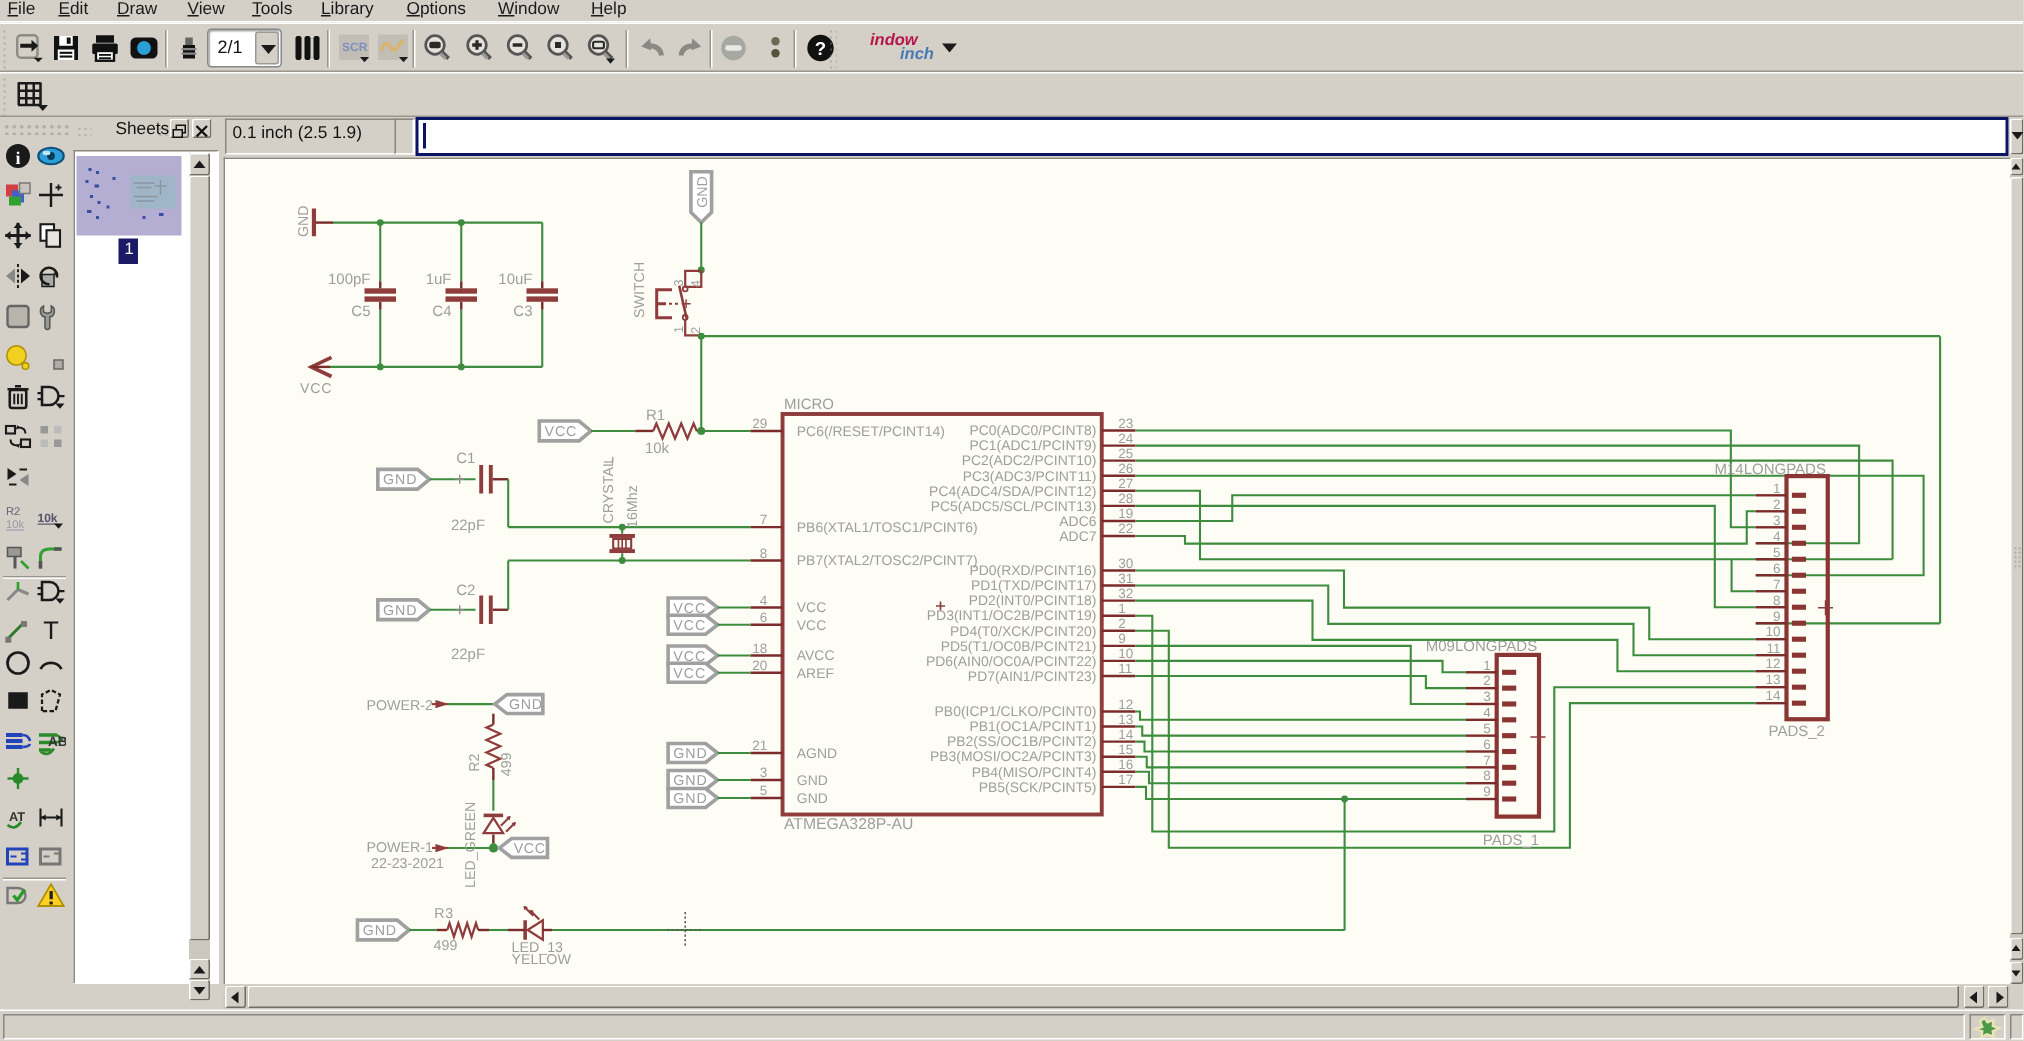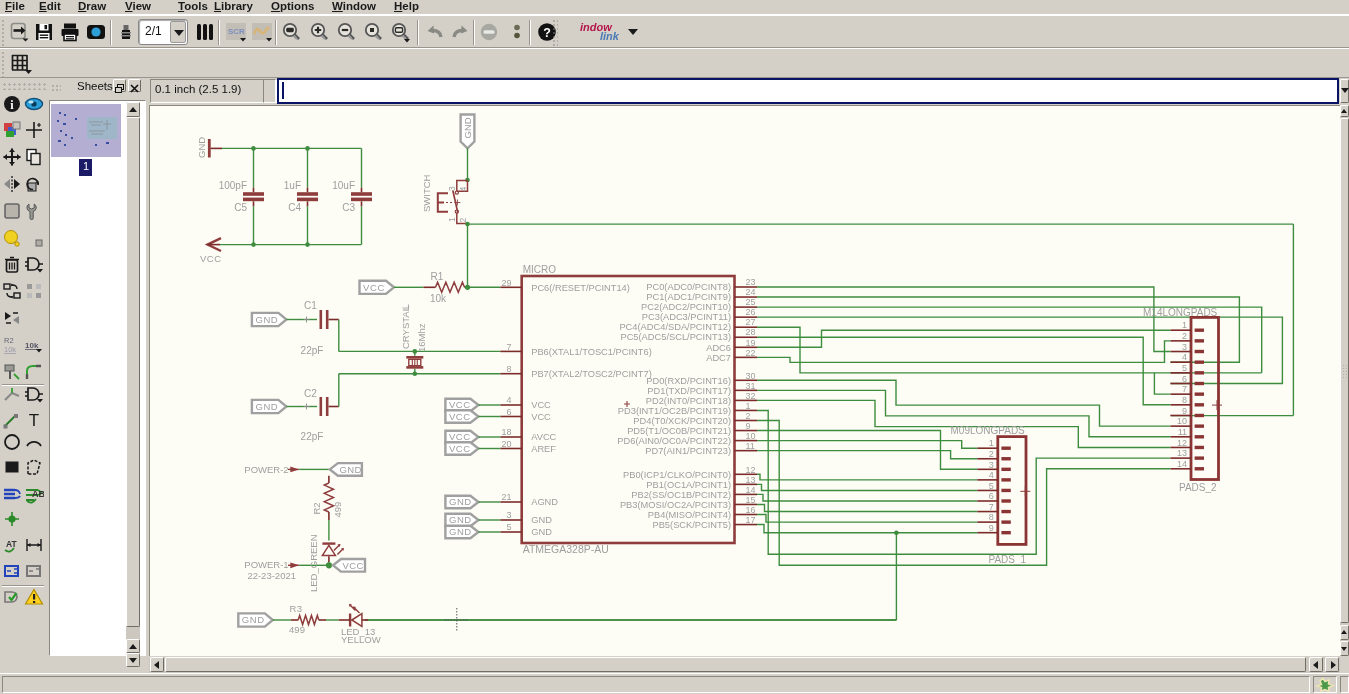--- a/index.html
+++ b/index.html
@@ -1,19 +1,19 @@
 <!DOCTYPE html>
 <html><head><meta charset="utf-8"><title>Schematic</title>
 <style>
 * { margin:0; padding:0; box-sizing:border-box; }
 html,body { width:1349px; height:694px; overflow:hidden; background:#d4d0c8;
   font-family:"Liberation Sans", sans-serif; position:relative; }
 .menubar { position:absolute; left:0; top:0; width:1349px; height:15px; background:#d4d0c8;
   border-bottom:1px solid #fff; }
-.menubar span { position:absolute; top:0px; font-size:11.5px; color:#1a1a1a;font-weight:bold; }
+.menubar span { position:absolute; top:0px; font-size:11.5px; color:#1a1a1a; }
 .tbrow1 { position:absolute; left:0; top:15px; width:1349px; height:33px; background:#d4d0c8;
   border-top:1px solid #fff; border-bottom:1px solid #9a968e; }
 .tbrow2 { position:absolute; left:0; top:48px; width:1349px; height:30px; background:#d4d0c8;
   border-top:1px solid #fff; border-bottom:1px solid #9a968e;}
 .icon { position:absolute; }
 .vsep { position:absolute; width:2px; border-left:1px solid #9a968e; border-right:1px solid #fff; }
 .grip { position:absolute; background-image:radial-gradient(circle, #8a868077 35%, transparent 36%); background-size:4px 4px; }
 .cmdrow { position:absolute; left:0; top:78px; width:1349px; height:27px; background:#d4d0c8; }
 .sunk { position:absolute; border:1px solid; border-color:#8a8680 #fff #fff #8a8680; background:#d4d0c8; }
 .lefttb { position:absolute; left:0; top:90px; width:47px; height:566px; background:#d4d0c8; }
@@ -23,21 +23,21 @@
 .btn3d { position:absolute; background:#d4d0c8; border:1.5px solid; border-color:#fff #716d64 #716d64 #fff; border-radius:2px; }
 .arrow { position:absolute; width:0; height:0; }
 .statusbar { position:absolute; left:0; top:673px; width:1349px; height:21px; background:#d4d0c8;
   border-top:1px solid #fff; }
 </style></head><body>
 <div class="menubar">
     <span style="left:5px"><u>F</u>ile</span>
 <span style="left:39px"><u>E</u>dit</span>
 <span style="left:78px"><u>D</u>raw</span>
 <span style="left:125px"><u>V</u>iew</span>
-<span style="left:178px"><u>T</u>ools</span>
+<span style="left:168px"><u>T</u>ools</span>
 <span style="left:214px"><u>L</u>ibrary</span>
 <span style="left:271px"><u>O</u>ptions</span>
 <span style="left:332px"><u>W</u>indow</span>
 <span style="left:394px"><u>H</u>elp</span>
   </div>
 <div class="tbrow1">
     <div class="grip" style="left:1px;top:3px;width:5px;height:27px"></div>
 <div class="icon" style="left:9px;top:5px"><svg width="22" height="22" viewBox="0 0 22 22">
 <rect x="2.5" y="2.5" width="13.5" height="15" rx="2.5" fill="none" stroke="#8c8c86" stroke-width="1.6"></rect>
 <path d="M4.5,9.5 L13,9.5" stroke="#1a1a1a" stroke-width="2.6"></path>
@@ -146,21 +146,21 @@
 <text x="11" y="15.5" font-size="12.5" font-weight="bold" fill="#fff" text-anchor="middle" font-family="Liberation Sans,sans-serif">?</text>
       </svg></div>
 <div style="position:absolute;left:138px;top:3px;width:50px;height:26px;background:#fff;border:1px solid #888;border-radius:3px;box-shadow:inset 1px 1px 1px #aaa">
 <span style="position:absolute;left:6px;top:4px;font-size:12px;color:#111">2/1</span>
 <div style="position:absolute;right:1px;top:1px;width:16px;height:22px;background:#d4d0c8;border:1px solid #999;border-radius:2px">
 <div style="position:absolute;left:3px;top:8px;width:0;height:0;border-left:5px solid transparent;border-right:5px solid transparent;border-top:6px solid #1a1a1a"></div>
       </div>
     </div>
 <div style="position:absolute;left:562px;top:3px;width:75px;height:26px">
 <span style="position:absolute;left:18px;top:2px;font-size:11px;font-weight:bold;font-style:italic;color:#b5154b;font-family:'Liberation Sans',sans-serif">indow</span>
-<span style="position:absolute;left:38px;top:11px;font-size:11px;font-weight:bold;font-style:italic;color:#4a7ab5;font-family:'Liberation Sans',sans-serif">link</span>
+<span style="position:absolute;left:38px;top:11px;font-size:11px;font-weight:bold;font-style:italic;color:#4a7ab5;font-family:'Liberation Sans',sans-serif">inch</span>
 </div>
 <div style="position:absolute;left:628px;top:13px;width:0;height:0;border-left:5.5px solid transparent;border-right:5.5px solid transparent;border-top:6.5px solid #1a1a1a"></div>
 <div class="grip" style="left:552px;top:3px;width:6px;height:27px"></div>
   </div>
 <div class="tbrow2">
   <div class="grip" style="left:1px;top:2px;width:5px;height:26px"></div>
   <div class="icon" style="left:8px;top:2px"><svg width="26" height="26" viewBox="0 0 26 26">
 <g stroke="#1a1a1a" stroke-width="1.7">
 <path d="M4,4.5 h15 M4,9.5 h15 M4,14.5 h15 M4,19 h15"></path>
 <path d="M4.5,4 v15 M9.5,4 v15 M14.5,4 v15 M19,4 v15"></path>

